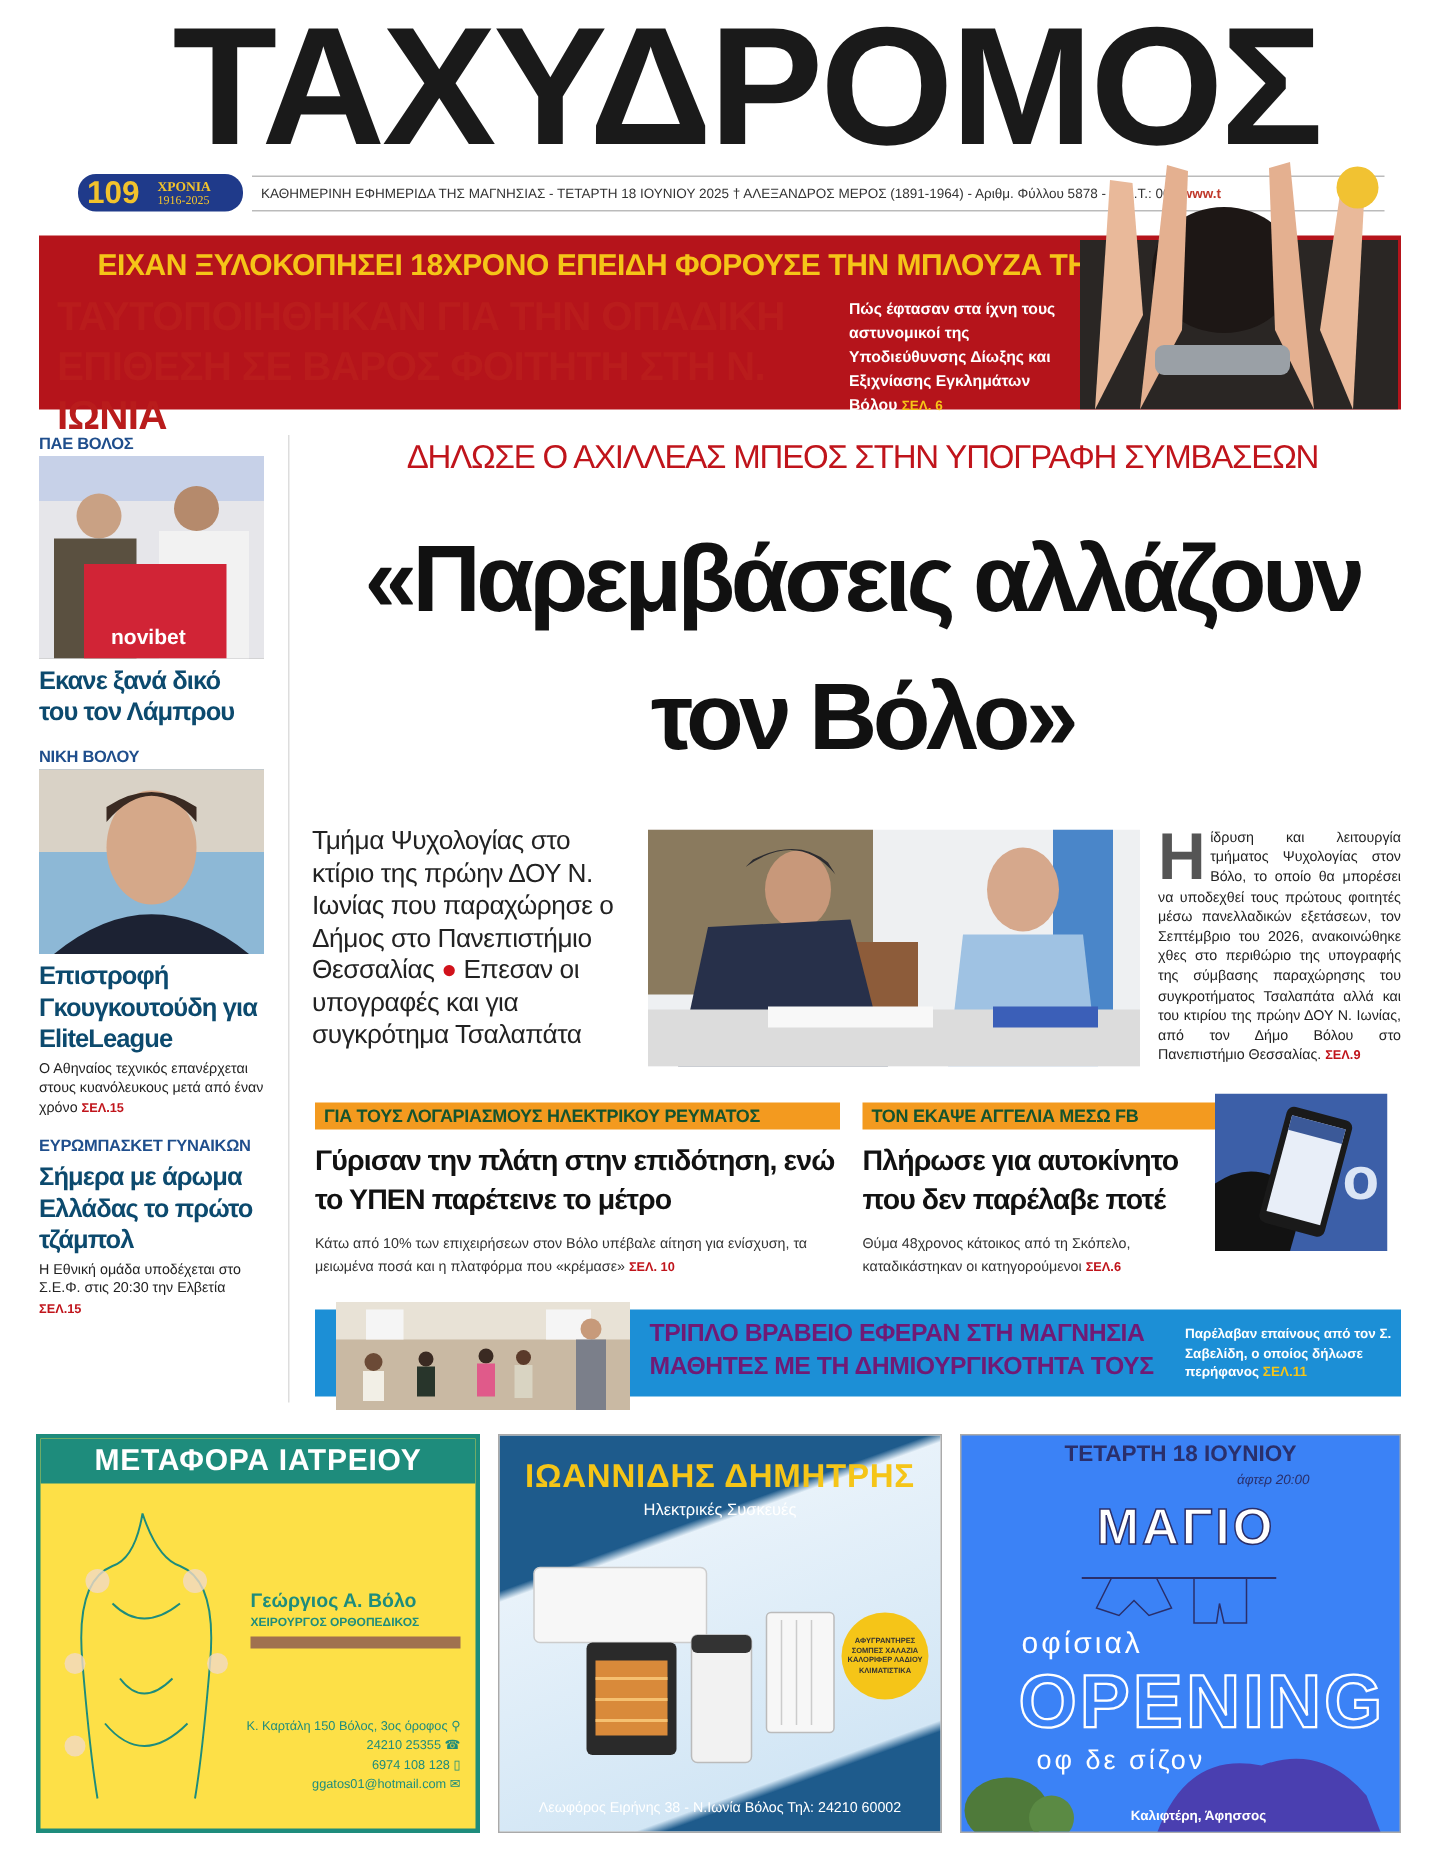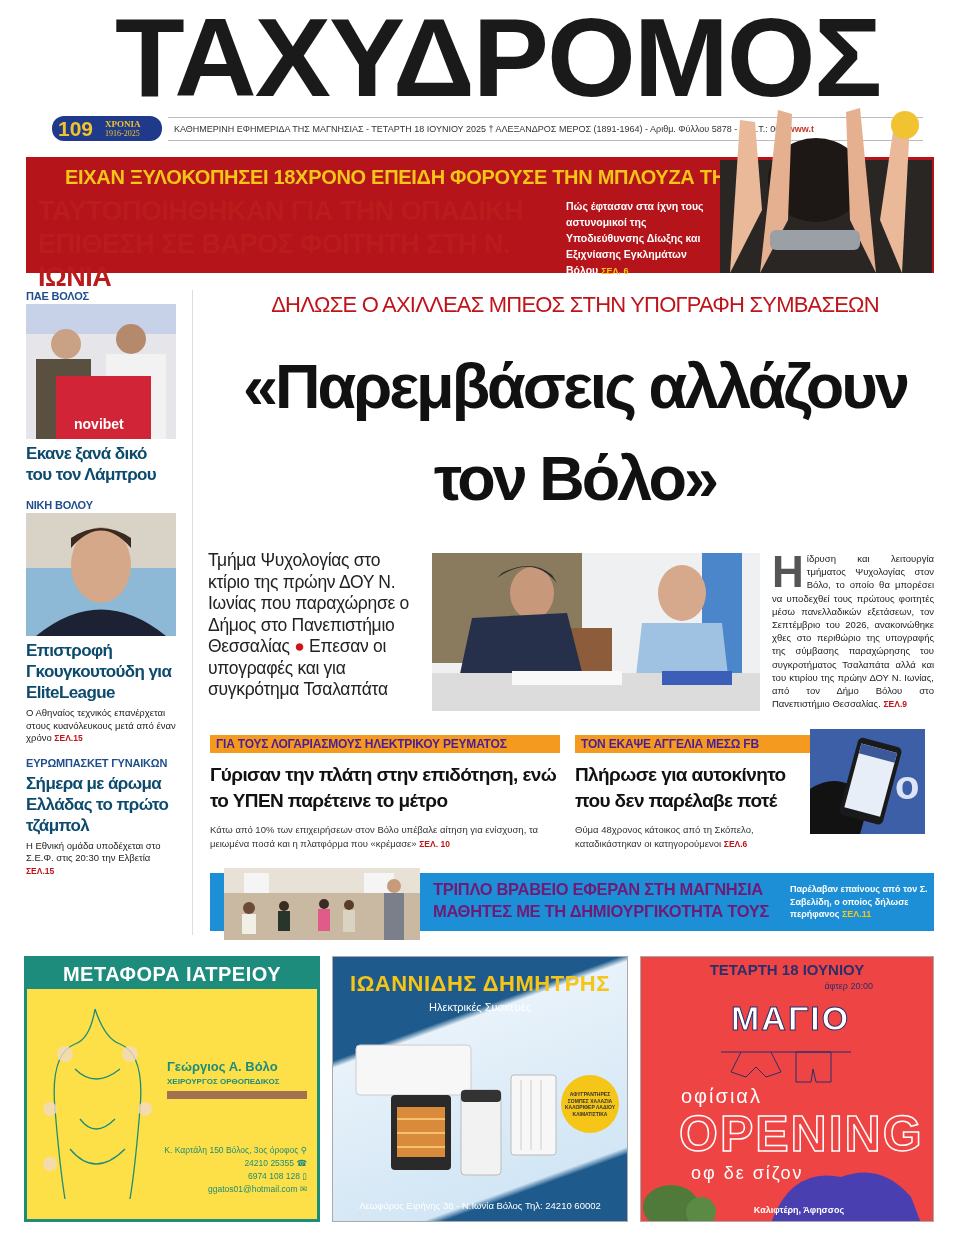--- a/index.html
+++ b/index.html
@@ -36,21 +36,21 @@
   
   .main-kicker { left: 205px; top: 292px; width: 740px; text-align: center; color: #c0141b; font-size: 22px; letter-spacing: -0.8px; white-space: nowrap; }
   .main-headline { left: 205px; top: 340px; width: 740px; text-align: center; font-weight: 900; font-size: 63px; line-height: 92px; letter-spacing: -3px; color: #111; }
   .main-deck { left: 208px; top: 550px; width: 210px; font-size: 17.5px; line-height: 21.5px; color: #222; letter-spacing: -0.3px; }
   .red-bullet { color: #d1121b; }
   .main-photo { left: 432px; top: 553px; width: 328px; height: 158px; }
   .main-body { left: 772px; top: 552px; width: 162px; font-size: 9.5px; line-height: 13.2px; color: #222; text-align: justify; }
   .dropcap { float: left; font-weight: 900; font-size: 44px; line-height: 38px; color: #555; margin-right: 3px; margin-top: 1px; }
 
   
-  .orange-kicker { background: #f39a1f; color: #4c1d95; font-weight: 900; font-size: 12px; padding: 2px 6px; white-space: nowrap; letter-spacing: -0.2px; }
+  .orange-kicker { background: #f39a1f; color: #14532d; font-weight: 900; font-size: 12px; padding: 2px 6px; white-space: nowrap; letter-spacing: -0.2px; }
   .story2-kicker { left: 210px; top: 735px; width: 350px; }
   .story2-head { left: 210px; top: 762px; width: 350px; font-weight: 900; font-size: 19px; line-height: 26px; letter-spacing: -0.6px; }
   .story2-body { left: 210px; top: 823px; width: 360px; font-size: 9.5px; line-height: 14px; color: #333; }
   .story3-kicker { left: 575px; top: 735px; width: 355px; }
   .story3-head { left: 575px; top: 762px; width: 230px; font-weight: 900; font-size: 19px; line-height: 26px; letter-spacing: -0.6px; }
   .story3-body { left: 575px; top: 823px; width: 230px; font-size: 9.5px; line-height: 14px; color: #333; }
   .fb-photo { left: 810px; top: 729px; width: 115px; height: 105px; }
 
   
   .blue-banner { left: 210px; top: 873px; width: 724px; height: 58px; background: #1c8fd6; }
@@ -66,23 +66,23 @@
   .ad1-role { position: absolute; left: 140px; top: 118px; color: #1e8c7c; font-weight: bold; font-size: 8px; }
   .ad1-bar { position: absolute; left: 140px; top: 132px; width: 140px; height: 8px; background: #a0714f; }
   .ad1-contact { position: absolute; right: 10px; top: 185px; text-align: right; color: #1e8c7c; font-size: 8.5px; line-height: 13px; }
 
   .ad2 { left: 332px; width: 296px; background: linear-gradient(160deg, #1e5b8c 0%, #1e5b8c 28%, #e8f2fa 30%, #d2e6f5 80%, #1e5b8c 82%); }
   .ad2-title { position: absolute; left: 0; top: 14px; width: 100%; text-align: center; color: #f5c518; font-weight: 900; font-size: 22px; letter-spacing: 0.5px; }
   .ad2-sub { position: absolute; left: 0; top: 44px; width: 100%; text-align: center; color: #fff; font-size: 11px; }
   .ad2-addr { position: absolute; left: 0; bottom: 10px; width: 100%; text-align: center; color: #fff; font-size: 9.5px; }
   .ad2-sticker { position: absolute; left: 228px; top: 118px; width: 58px; height: 58px; border-radius: 50%; background: #f5c518; color: #333; font-size: 5px; font-weight: bold; text-align: center; padding-top: 16px; line-height: 6.5px; }
 
-  .ad3 { left: 640px; width: 294px; background: #ef4444; }
+  .ad3 { left: 640px; width: 294px; background: #3b82f6; }
   .ad3-date { position: absolute; left: 0; top: 4px; width: 100%; text-align: center; color: #2a2f6b; font-weight: 900; font-size: 15px; }
-  .ad3-time { position: absolute; right: 60px; top: 24px; color: #2a2f6b; font-size: 9px; }
+  .ad3-time { position: absolute; right: 60px; top: 24px; color: #2a2f6b; font-size: 9px; font-style: italic; }
   .ad3-logo { position: absolute; left: 90px; top: 42px; color: #fff; font-size: 34px; font-weight: bold; -webkit-text-stroke: 1px #2a2f6b; letter-spacing: 2px; }
   .ad3-official { position: absolute; left: 40px; top: 128px; color: #fff; font-size: 20px; letter-spacing: 2px; }
   .ad3-opening { position: absolute; left: 38px; top: 148px; color: transparent; -webkit-text-stroke: 1.5px #fff; font-size: 50px; font-weight: bold; letter-spacing: 2px; }
   .ad3-season { position: absolute; left: 50px; top: 206px; color: #fff; font-size: 18px; letter-spacing: 2px; }
   .ad3-place { position: absolute; left: 12px; bottom: 6px; width: 100%; text-align: center; color: #fff; font-size: 9px; font-weight: bold; }
 </style>
 </head>
 <body>
 
 <div class="abs masthead">ΤΑΧΥΔΡΟΜΟΣ</div>

